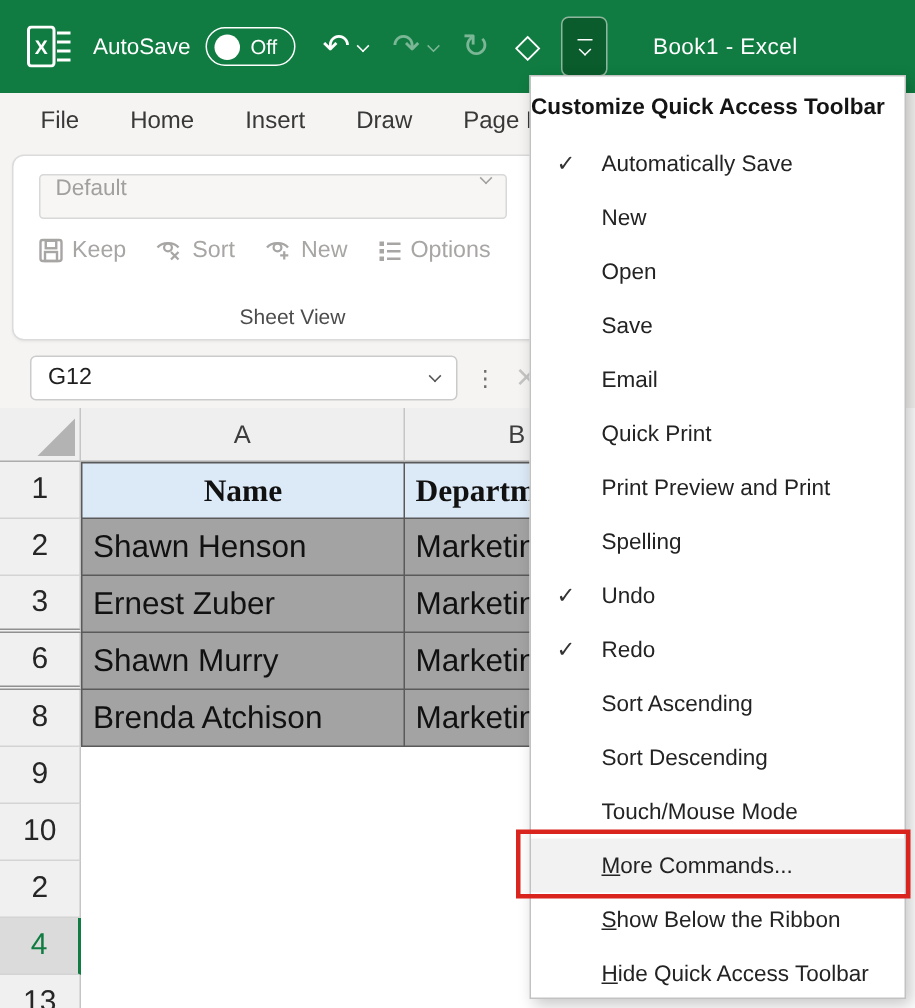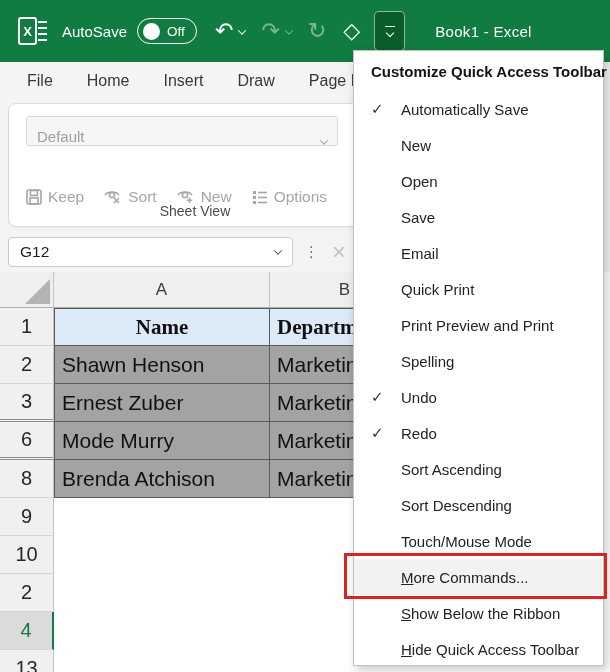--- a/index.html
+++ b/index.html
@@ -25,29 +25,29 @@
   .qat-glyph{display:flex;flex-direction:column;align-items:center;color:#fff;}
   .qat-glyph .bar{width:10px;height:1.6px;background:#fff;margin-bottom:3px;}
   .qat-glyph .chev{transform:rotate(45deg);}
   .doc-title{margin-left:30px;font-size:15px;letter-spacing:.3px;}
   
   .tabs{position:absolute;top:62px;left:0;width:610px;height:38px;background:#F5F4F2;display:flex;align-items:center;padding-left:27px;gap:34px;font-size:16px;color:#383838;}
   .tab{cursor:pointer;white-space:nowrap;}
   
   .ribbon-body{position:absolute;top:100px;left:0;width:610px;height:132px;background:#F5F4F2;}
   .panel{position:absolute;left:8px;top:3px;width:374px;height:124px;background:#fff;border:1px solid #DBDBDB;border-radius:8px;box-shadow:0 1px 2px rgba(0,0,0,.05);}
-  .svd{position:absolute;left:17px;top:12px;width:312px;height:30px;background:#F7F6F5;border:1px solid #D8D8D8;border-radius:3px;display:flex;align-items:flex-end;padding:0 10px;font-size:15px;color:#A2A09E;}
+  .svd{position:absolute;left:17px;top:12px;width:312px;height:30px;background:#F7F6F5;border:1px solid #D8D8D8;border-radius:3px;display:flex;align-items:flex-start;padding:0 10px;font-size:15px;color:#A2A09E;}
   .svd .chev{margin-left:auto;color:#A2A09E;}
   .sv-buttons{position:absolute;left:16px;top:54px;display:flex;gap:19px;align-items:center;color:#A8A6A4;font-size:15.5px;}
-  .sv-btn{display:flex;align-items:center;gap:5px;cursor:default;margin-top:30px;}
+  .sv-btn{display:flex;align-items:center;gap:5px;cursor:default;}
   .sv-btn svg{display:block;}
   .sv-label{position:absolute;left:0;bottom:7px;width:100%;text-align:center;font-size:14px;color:#4c4c4c;}
   
   .formula-row{position:absolute;top:232px;left:0;width:610px;height:40px;background:#F5F4F2;display:flex;align-items:center;}
-  .name-box{margin-left:8px;width:285px;height:30px;background:#fff;border:1px solid #CBCBCB;border-radius:4px;display:flex;align-items:center;padding:0 11px;font-size:15.5px;color:#1f1f1f;}
+  .name-box{margin-left:20px;width:285px;height:30px;background:#fff;border:1px solid #CBCBCB;border-radius:4px;display:flex;align-items:center;padding:0 11px;font-size:15.5px;color:#1f1f1f;}
   .name-box .chev{margin-left:auto;color:#555;}
   .fdots{margin-left:11px;color:#6d6d6d;font-size:15px;letter-spacing:0;}
   .fcancel{margin-left:13px;color:#C4C4C4;font-size:24px;line-height:1;font-weight:400;}
   
   .grid{position:absolute;top:272px;left:0;width:610px;height:400px;background:#fff;}
   .hdr-row{display:flex;height:36px;}
   .corner{width:54px;flex:none;background:#EFEFEF;border-right:1px solid #C5C5C5;border-bottom:1px solid #ACACAC;position:relative;}
   .corner-tri{position:absolute;right:3px;bottom:3px;width:0;height:0;border-left:25px solid transparent;border-bottom:25px solid #B3B3B3;}
   .col-h{background:#EFEFEF;border-right:1px solid #C5C5C5;border-bottom:1px solid #ACACAC;display:flex;align-items:center;justify-content:center;font-size:17px;color:#3d3d3d;}
   .col-ha{width:216px;flex:none;} .col-hb{width:150px;flex:none;}
@@ -57,21 +57,21 @@
   .rh.active{background:#DBDBDB;color:#107C41;border-right:2px solid #107C41;}
   .cell{display:flex;align-items:center;font-size:21px;color:#111;background:#a3a3a3;border-right:1px solid #5a5a5a;border-bottom:1px solid #5a5a5a;white-space:nowrap;overflow:visible;}
   .cell-a{width:216px;flex:none;border-left:1px solid #5a5a5a;padding-left:7px;}
   .cell-b{width:150px;flex:none;padding-left:7px;}
   .grow.first .cell{border-top:1px solid #5a5a5a;font-family:Liberation Serif, serif;}
   .grow.hdr1 .cell{background:#DCE9F7;font-weight:bold;}
   .grow.hdr1 .cell-a{justify-content:center;padding-left:0;}
   .empty-a{width:216px;flex:none;} .empty-b{width:150px;flex:none;}
   
   .menu{position:absolute;left:353px;top:50px;width:251px;height:616px;background:#fff;border:1px solid #C2C2C2;box-shadow:3px 4px 10px rgba(0,0,0,.22);z-index:10;display:flex;flex-direction:column;}
-  .menu-header{height:40px;flex:none;display:flex;align-items:center;padding-left:17px;font-size:15px;font-weight:bold;color:#141414;white-space:nowrap;}
+  .menu-header{height:40px;flex:none;display:flex;align-items:center;font-size:15px;font-weight:bold;color:#141414;white-space:nowrap;}
   .mi{height:36px;flex:none;display:flex;align-items:center;padding-left:17px;font-size:15px;color:#232323;cursor:pointer;white-space:nowrap;}
   .mi .chk{width:30px;flex:none;font-size:15px;color:#333;}
   .mi.hl{background:#F2F2F2;}
   .mi u{text-decoration:underline;}
   
   .red-box{position:absolute;left:344px;top:553px;width:263px;height:46px;border:3px solid #D9251D;z-index:20;pointer-events:none;}
 </style>
 </head>
 <body>
 
@@ -202,21 +202,21 @@
       <div class="cell cell-a">Shawn Henson</div>
       <div class="cell cell-b">Marketing</div>
     </div>
     <div class="grow">
       <div class="rh hidden-after">3</div>
       <div class="cell cell-a">Ernest Zuber</div>
       <div class="cell cell-b">Marketing</div>
     </div>
     <div class="grow">
       <div class="rh hidden-after">6</div>
-      <div class="cell cell-a">Mode Murry</div>
+      <div class="cell cell-a">Shawn Murry</div>
       <div class="cell cell-b">Marketing</div>
     </div>
     <div class="grow">
       <div class="rh">8</div>
       <div class="cell cell-a">Brenda Atchison</div>
       <div class="cell cell-b">Marketing</div>
     </div>
     <div class="grow">
       <div class="rh">9</div>
       <div class="empty-a"></div>

